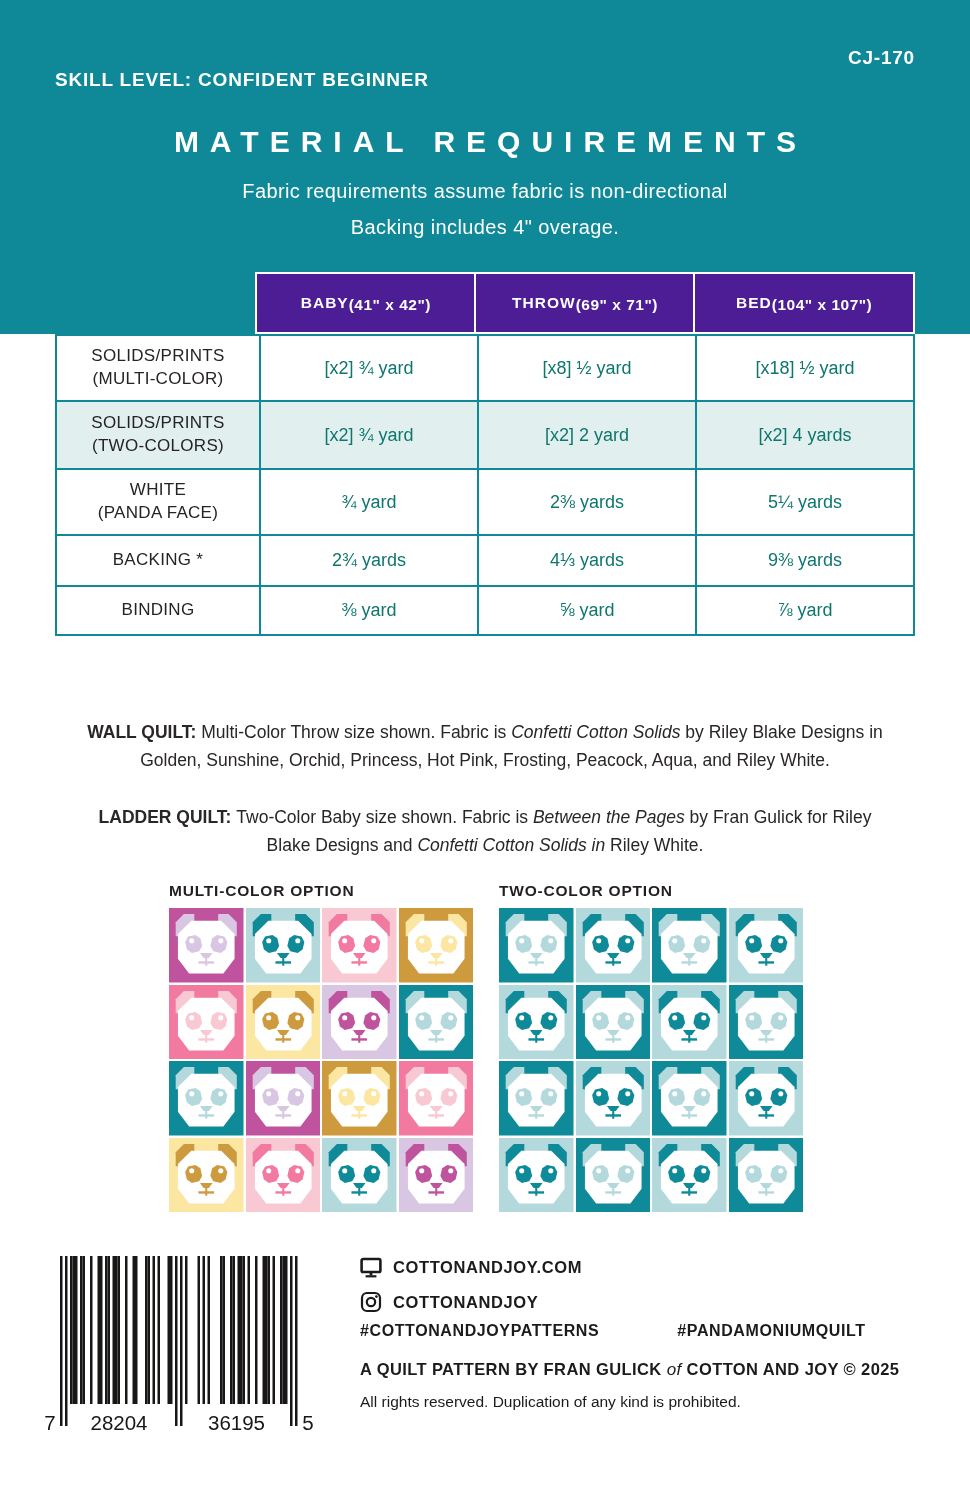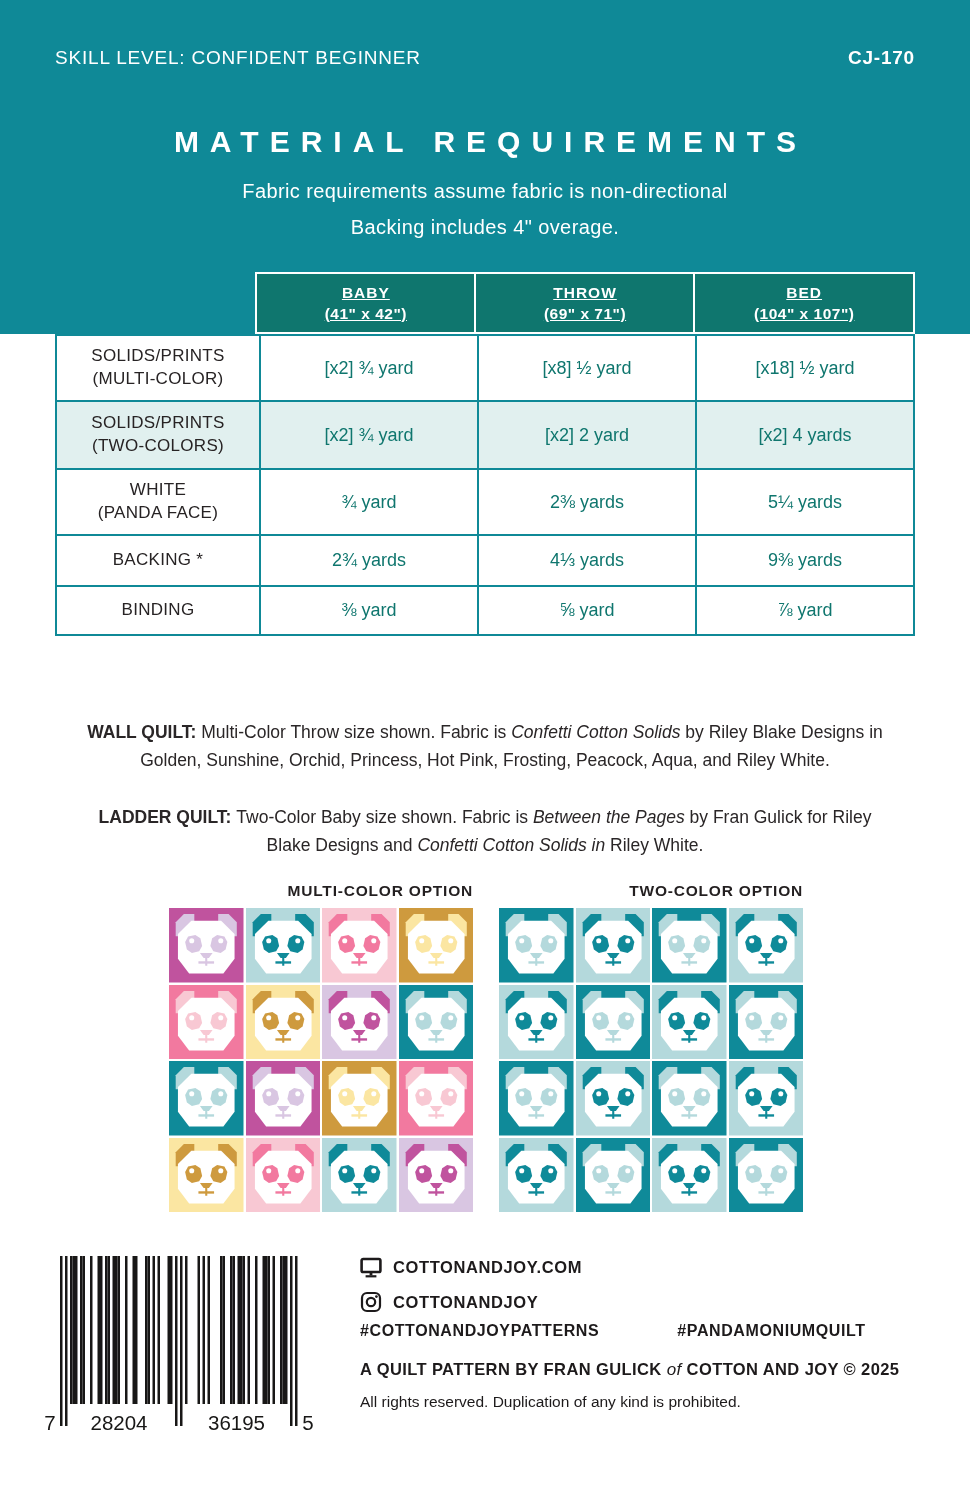--- a/index.html
+++ b/index.html
@@ -3,32 +3,32 @@
 <meta charset="utf-8">
 <style>
   * { margin:0; padding:0; box-sizing:border-box; }
   html,body { background:#ffffff; }
   body { font-family:"Liberation Sans","DejaVu Sans",sans-serif; color:#272324; }
   .page { position:relative; width:970px; height:1500px; background:#ffffff; overflow:hidden; margin:0 auto; }
 
   
   .band { position:absolute; left:0; top:0; width:970px; height:334px; background:#0f8997; }
   .band-top { position:absolute; left:55px; right:55px; top:47px; display:flex; justify-content:space-between; }
-  .skill { font-size:19px; font-weight:400; letter-spacing:0.8px; color:#ffffff; }
+  .skill { font-size:19px; font-weight:700; letter-spacing:0.8px; color:#ffffff;margin-top:22px; }
   .code  { font-size:19px; font-weight:700; letter-spacing:0.8px; color:#ffffff; }
   .title { position:absolute; left:0; top:125px; width:100%; text-align:center;
            font-size:30px; font-weight:700; letter-spacing:11px; color:#ffffff; text-indent:11px; }
   .subtitle { position:absolute; left:0; width:100%; text-align:center;
               font-size:20px; font-weight:300; letter-spacing:0.4px; color:#ffffff; }
   .sub1 { top:180px; } .sub2 { top:216px; }
 
   
   .thead { position:absolute; left:255px; top:272px; width:660px; height:62px; display:flex; }
-  .hcell { flex:1; background:#0f766e; border:2.5px solid #ffffff; display:flex; flex-direction:column;
-           align-items:center; justify-content:center; color:#ffffff;text-decoration:underline; }
+  .hcell { flex:1; background:#4c1d95; border:2.5px solid #ffffff; display:flex; flex-direction:row;
+           align-items:center; justify-content:center; color:#ffffff; }
   .hcell + .hcell { margin-left:-2.5px; }
   .hname { font-size:15.5px; font-weight:700; letter-spacing:1px; }
   .hsize { font-size:15.5px; font-weight:700; letter-spacing:0.5px; margin-top:3px; }
 
   .tbody { position:absolute; left:55px; top:334px; width:860px;
            display:grid; grid-template-columns:202px 216px 216px 216px;
            grid-template-rows:64px 66px 64px 49px 47px;
            gap:2px; padding:2px; background:#0f8997; }
   .lcell { background:#ffffff; display:flex; align-items:center; justify-content:center; text-align:center;
            font-size:17px; font-weight:400; letter-spacing:0.3px; white-space:pre-line; line-height:1.35; color:#272324; }
@@ -38,21 +38,21 @@
 
   
   .cover-heading { position:absolute; left:0; top:672px; width:100%; text-align:center;
                    font-size:19.5px; font-weight:700; letter-spacing:1.2px; color:#231f20; }
   .para { position:absolute; left:75px; width:820px; text-align:center;
           font-size:17.5px; line-height:1.58; color:#2a2627; }
   .para-wall { top:719px; } .para-ladder { top:804px; }
   .seg-b { font-weight:700; } .seg-i { font-style:italic;margin-top:44px; }
 
   
-  .opt-label { position:absolute; top:882px; width:304px; text-align:right;
+  .opt-label { position:absolute; top:882px; width:304px; text-align:left;
                font-size:15.5px; font-weight:700; letter-spacing:0.8px; color:#231f20; }
   .opt-label-multi { left:169px; } .opt-label-two { left:499px; }
   .quilt-grid { position:absolute; top:908px; width:304px; height:304px;
                 display:grid; grid-template-columns:repeat(4,1fr); grid-template-rows:repeat(4,1fr);
                 gap:2px; background:#ffffff; }
   .quilt-multi { left:169px; } .quilt-two { left:499px; }
   .panda-block { width:100%; height:100%; }
   .panda-block svg { display:block; width:100%; height:100%; }
 
   

